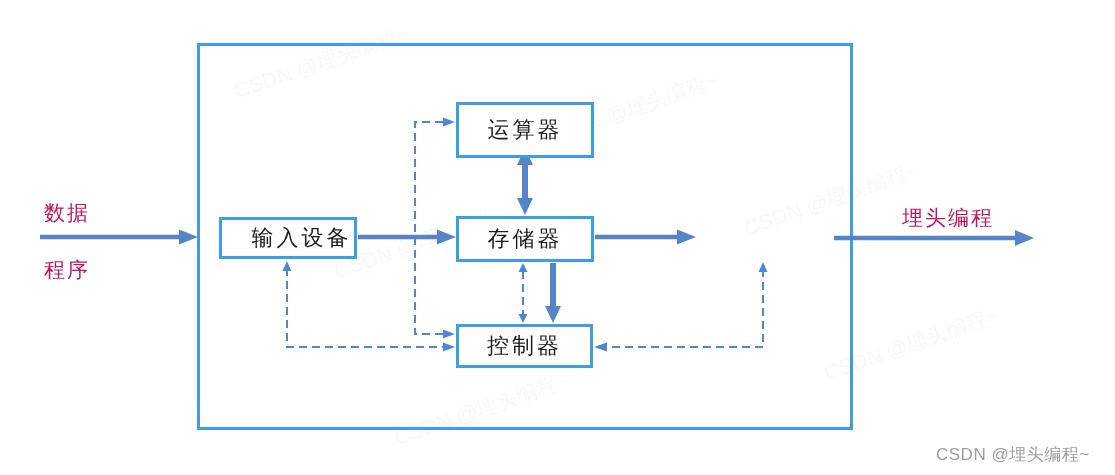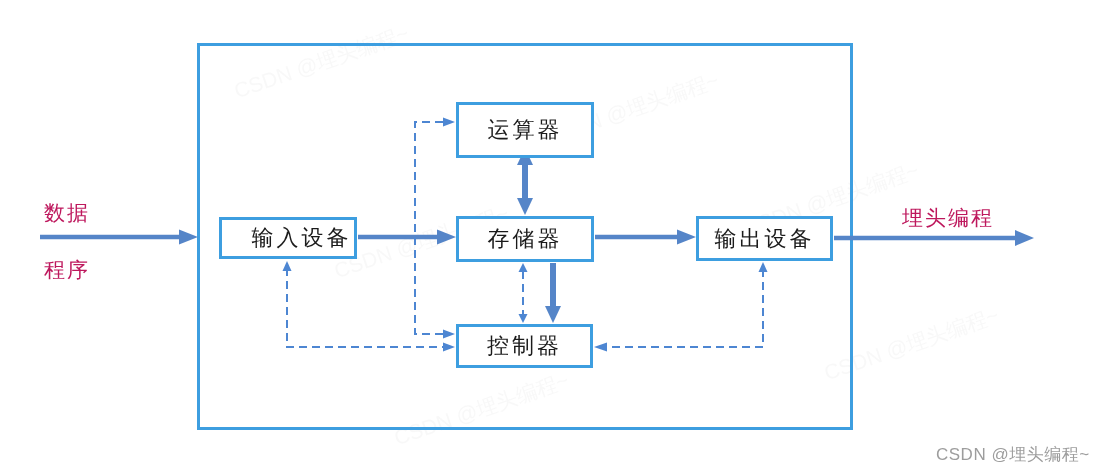--- a/index.html
+++ b/index.html
@@ -159,23 +159,20 @@
 
   <div class="box box-alu">
     <span>运算器</span>
   </div>
   <div class="box box-input">
     <span>输入设备</span>
   </div>
   <div class="box box-memory">
     <span>存储器</span>
   </div>
-  <div class="box box-output">
-    <span>输出设备</span>
-  </div>
   <div class="box box-control">
     <span>控制器</span>
   </div>
 
   <div class="ext-label label-data">数据</div>
   <div class="ext-label label-program">程序</div>
   <div class="ext-label label-result">埋头编程</div>
 
   <div class="wm-sign">CSDN @埋头编程~</div>
 

